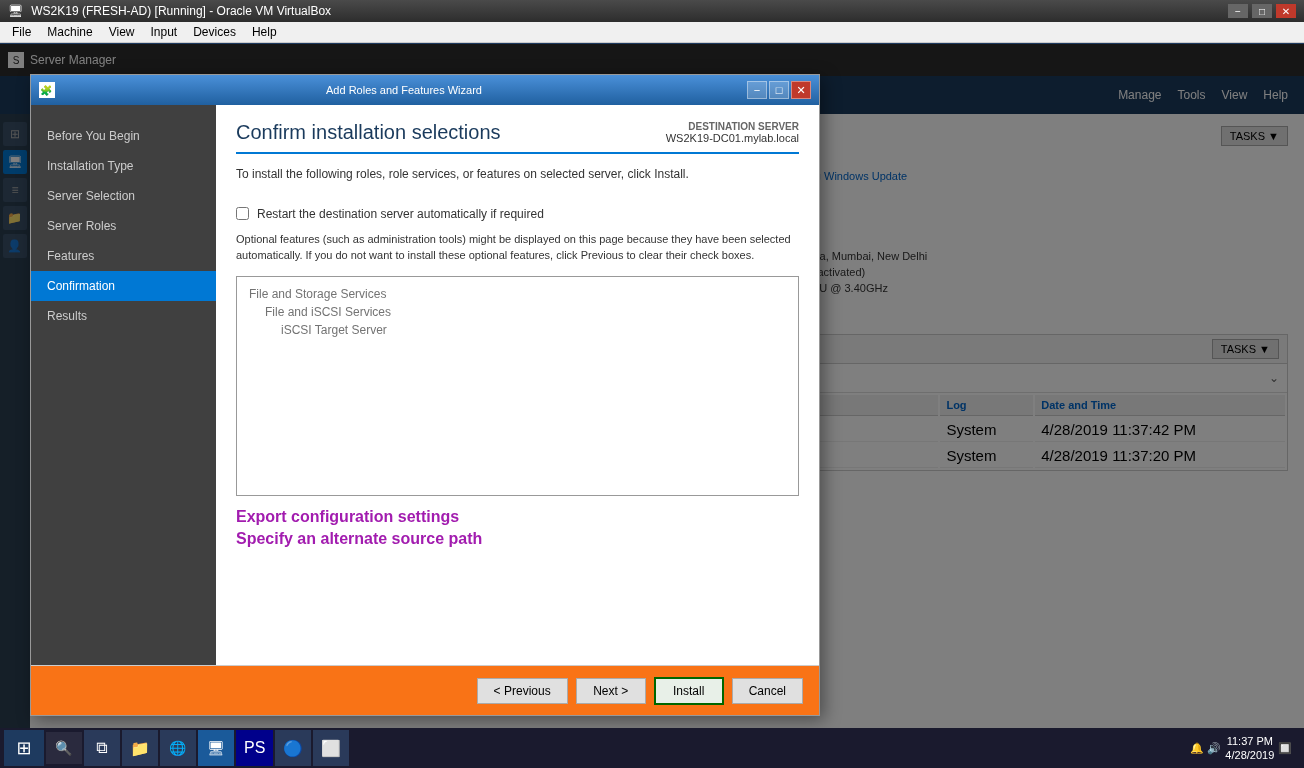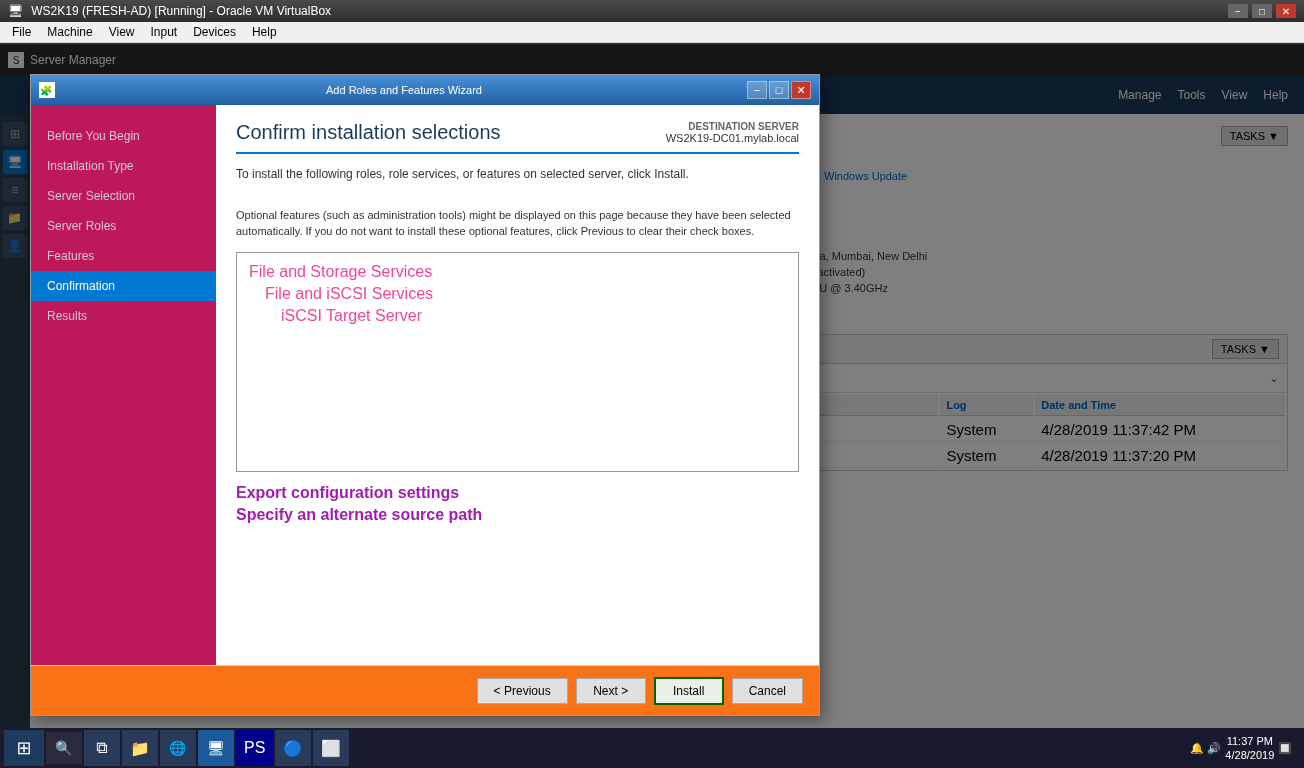--- a/index.html
+++ b/index.html
@@ -277,21 +277,21 @@
     .dialog-ctrl-btn.close-btn { background: #c0392b; }
 
     .dialog-body {
       display: flex;
       height: 560px;
     }
 
     
     .dialog-nav {
       width: 185px;
-      background: #be185d;
+      background: #404040;
       padding: 16px 0;
     }
     .dialog-nav .nav-item {
       padding: 8px 16px;
       color: #ccc;
       font-size: 12px;
       cursor: pointer;
     }
     .dialog-nav .nav-item.active {
       background: #0078d4;
@@ -352,22 +352,22 @@
     
     .feature-list-box {
       border: 1px solid #999;
       padding: 8px 12px;
       height: 220px;
       overflow-y: auto;
       margin-bottom: 12px;
       background: #fff;
     }
     .feature-item {
-      font-size: 16px;
-      color: #ec4899;
+      font-size: 12px;
+      color: #737373;
       padding: 2px 0;
     }
     .feature-item.level1 { padding-left: 16px; }
     .feature-item.level2 { padding-left: 32px; }
 
     .link-row {
       margin-bottom: 4px;
     }
     .link-text {
       color: #a21caf;
@@ -622,20 +622,24 @@
           <div class="dialog-header">
             <h2>Confirm installation selections</h2>
             <div class="destination-server">
               <div class="server-label">DESTINATION SERVER</div>
               <div class="server-name">WS2K19-DC01.mylab.local</div>
             </div>
           </div>
 
           <p class="instruction-text">To install the following roles, role services, or features on selected server, click Install.</p>
 
+          <div class="checkbox-row">
+            <input type="checkbox" id="restart-cb" style="">
+            <label for="restart-cb">Restart the destination server automatically if required</label>
+          </div>
 
           <p class="optional-text">Optional features (such as administration tools) might be displayed on this page because they have been selected automatically. If you do not want to install these optional features, click Previous to clear their check boxes.</p>
 
           <div class="feature-list-box" id="feature-list">
           <div class="feature-item">File and Storage Services</div>
               <div class="feature-item level1">File and iSCSI Services</div>
               <div class="feature-item level2">iSCSI Target Server</div>
             </div>
 
           <div class="link-row">

